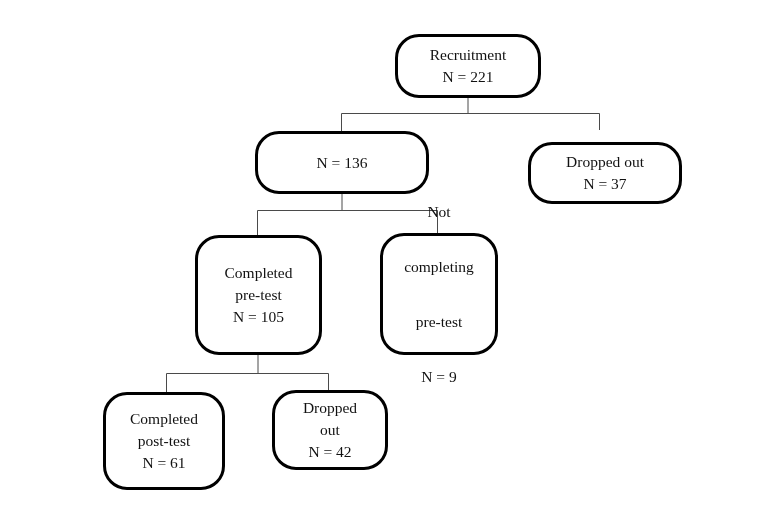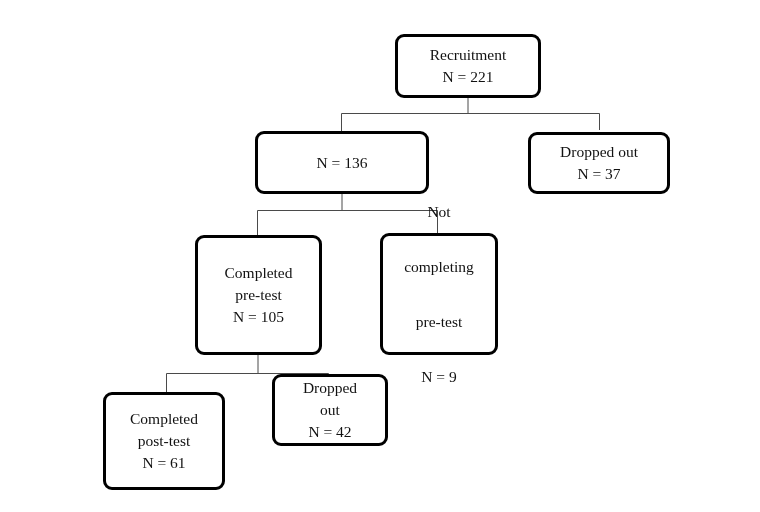--- a/index.html
+++ b/index.html
@@ -20,42 +20,42 @@
     position: absolute;
     left: 0;
     top: 0;
     width: 760px;
     height: 512px;
   }
   .node {
     position: absolute;
     box-sizing: border-box;
     border: 3px solid #000000;
-    border-radius: 9px;
+    border-radius: 24px;
     background: #ffffff;
     display: flex;
     flex-direction: column;
     justify-content: center;
     align-items: center;
     text-align: center;
     font-size: 15.5px;
     line-height: 22px;
   }
   .node span {
     display: block;
     white-space: nowrap;
   }
   
   #node-recruitment        { left: 395px; top:  34px; width: 146px; height:  64px; }
   #node-started-game       { left: 255px; top: 131px; width: 174px; height:  63px; }
-  #node-dropped-out-early  { left: 528px; top: 132px; width: 142px; height:  62px; }
+  #node-dropped-out-early  { left: 528px; top: 142px; width: 154px; height:  62px; }
   #node-completed-pretest  { left: 195px; top: 235px; width: 127px; height: 120px; }
   #node-not-completing     { left: 380px; top: 233px; width: 118px; height: 122px; gap: 33px; }
   #node-completed-posttest { left: 103px; top: 392px; width: 122px; height:  98px; }
-  #node-dropped-out-late   { left: 272px; top: 374px; width: 116px; height: 72px; text-align: right; }
+  #node-dropped-out-late   { left: 272px; top: 390px; width: 116px; height: 80px; text-align: right; }
 </style>
 </head>
 <body>
 
 <div class="canvas">
 
   <svg class="connectors" width="760" height="512" viewBox="0 0 760 512" fill="none" stroke="#4a4a4a" stroke-width="1">
 
     <path d="M468 98 L468 113.5 M341.5 113.5 L599.5 113.5 M341.5 113.5 L341.5 131 M599.5 113.5 L599.5 130"></path>
 

